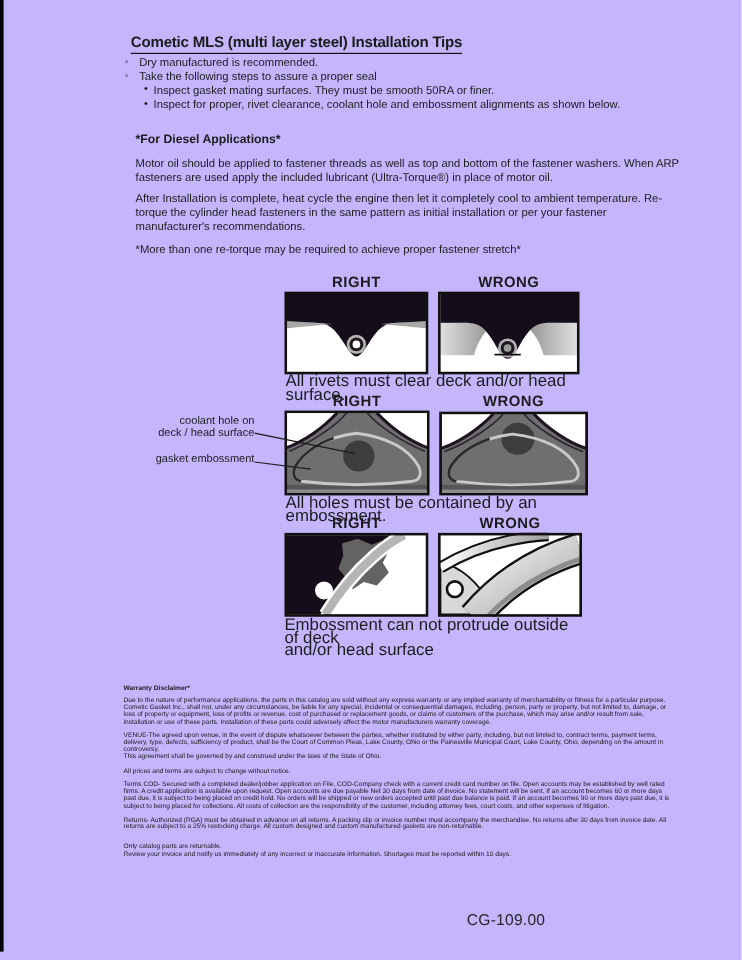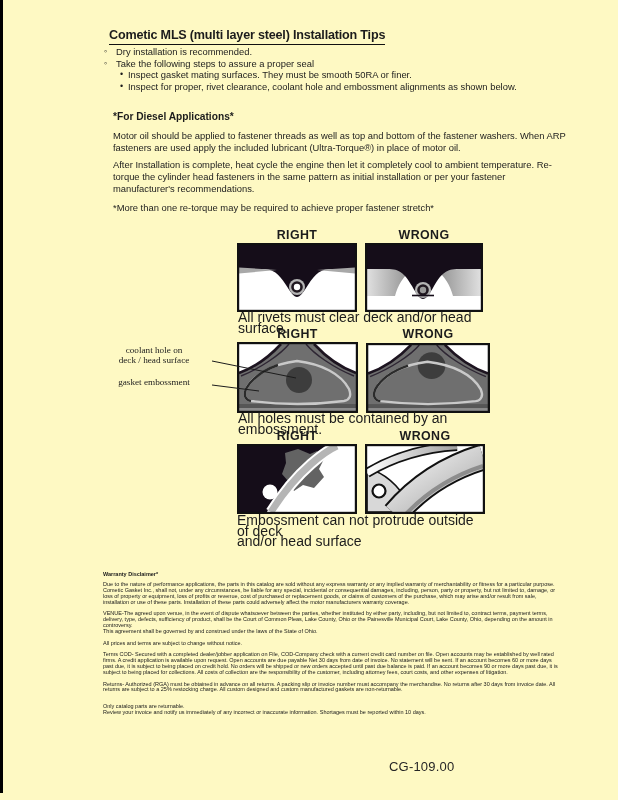--- a/index.html
+++ b/index.html
@@ -1,49 +1,49 @@
 <!DOCTYPE html>
 <html><head>
 <meta charset="utf-8">
 <style>
   html,body{margin:0;padding:0;background:#ffffff;}
-  .page{position:relative;width:618px;height:800px;background:#fef9c3;overflow:hidden;
+  .page{position:relative;width:618px;height:800px;background:#c4b5fd;overflow:hidden;
         font-family:"Liberation Sans",sans-serif;color:#1c1c1c;}
   .abs{position:absolute;}
   .left-bar{left:0;top:0;width:3px;height:793px;background:#000;}
   .title{left:109px;top:20px;font-size:12.6px;font-weight:bold;letter-spacing:-0.2px;
          border-bottom:1.7px solid #111;padding-bottom:2px;white-space:nowrap;}
   .tips{left:104px;top:46px;width:480px;font-size:9.4px;line-height:11.7px;}
   .tip{position:relative;padding-left:12px;}
   .tip::before{content:"◦";position:absolute;left:0;top:0;font-size:9px;}
   .subtip{position:relative;padding-left:24px;}
   .subtip::before{content:"•";position:absolute;left:16px;top:0;font-size:9px;}
   .diesel-h{left:113px;top:111px;font-size:10.2px;font-weight:bold;}
   .bodypara{font-size:9.4px;line-height:11.9px;width:455px;}
   .p1{left:113px;top:130px;} .p2{left:113px;top:159px;} .p3{left:113px;top:202px;}
   .rw{font-size:12.4px;font-weight:bold;letter-spacing:0.4px;text-align:center;height:14px;}
   .cap{font-size:14px;line-height:10.6px;}
   .fig{display:block;}
-  .annot{font-size:9.2px;line-height:10.4px;text-align:center;width:116px;font-family:Liberation Serif, serif;}
+  .annot{font-size:9.2px;line-height:10.4px;text-align:right;width:116px;}
   .warranty{left:103px;top:572px;width:455px;font-size:5.5px;line-height:5.8px;color:#1a1a1a;}
   .warranty .wh{font-weight:bold;margin-bottom:4.5px;}
   .warranty .wp{margin:0 0 6px 0;}
   .warranty .tight{margin:0;}
   .footer-code{left:389px;top:759px;font-size:13px;letter-spacing:0.2px;color:#262626;}
 </style>
 </head>
 <body>
 
 <div class="page">
   <div class="abs left-bar"></div>
 
   <h1 class="abs title">Cometic MLS (multi layer steel) Installation Tips</h1>
 
   <div class="abs tips">
-    <div class="tip">Dry installation is recommended.</div>
+    <div class="tip">Dry manufactured is recommended.</div>
     <div class="tip">Take the following steps to assure a proper seal</div>
     <div class="subtip">Inspect gasket mating surfaces.  They must be smooth 50RA or finer.</div>
     <div class="subtip">Inspect for proper, rivet clearance, coolant hole and embossment alignments as shown below.</div>
   </div>
 
   <div class="abs diesel-h">*For Diesel Applications*</div>
   <div class="abs bodypara p1">Motor oil should be applied to fastener threads as well as top and bottom of the fastener washers. When ARP fasteners are used apply the included lubricant (Ultra-Torque®) in place of motor oil.</div>
   <div class="abs bodypara p2">After Installation is complete, heat cycle the engine then let it completely cool to ambient temperature. Re-torque the cylinder head fasteners in the same pattern as initial installation or per your fastener manufacturer's recommendations.</div>
   <div class="abs bodypara p3">*More than one re-torque may be required to achieve proper fastener stretch*</div>
 

